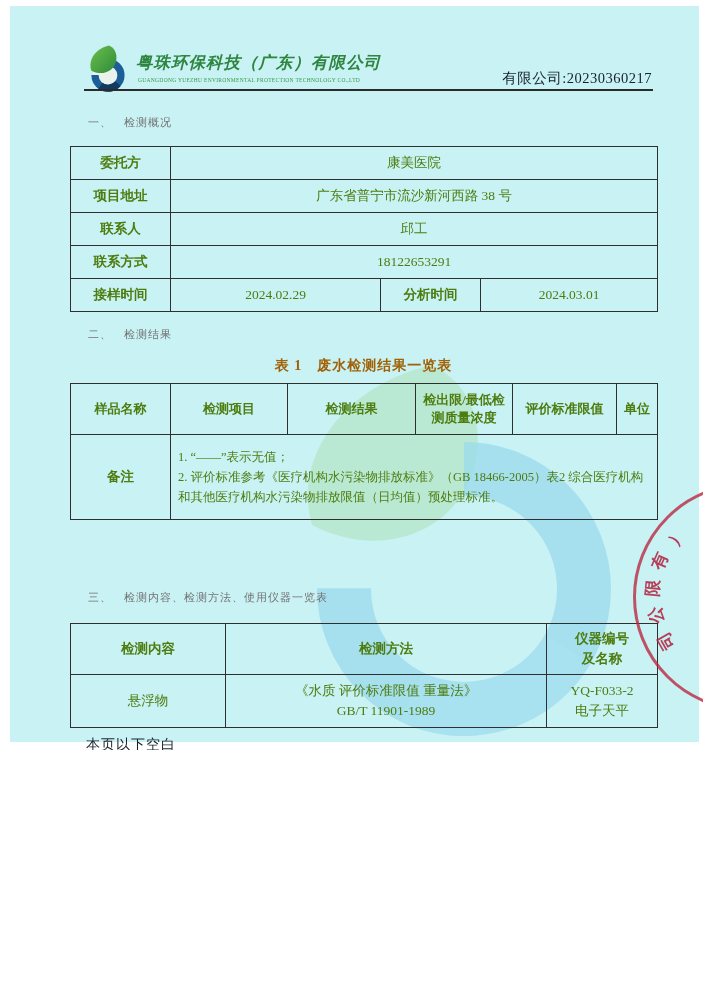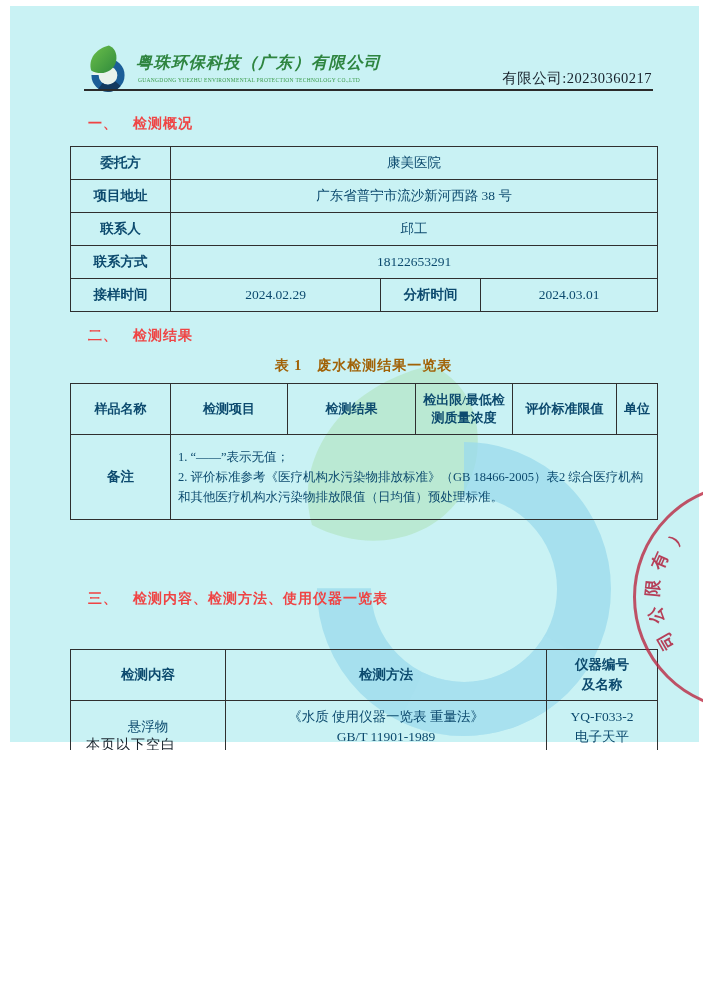--- a/index.html
+++ b/index.html
@@ -30,49 +30,49 @@
     position:absolute;left:84px;top:89px;width:569px;height:0;
     border-top:2px solid #2b2b2b;
   }
   .report-no{
     position:absolute;left:400px;top:69px;width:252px;
     text-align:right;font-size:14.5px;color:#17212b;letter-spacing:.5px;
   }
   
   .sec-title{
     position:absolute;left:88px;
-    font-size:14px;font-weight:700;color:#ef4444;letter-spacing:1px;
+    font-size:11px;font-weight:400;color:#737373;letter-spacing:1px;
   }
   #sec1-title{top:115px;}
   #sec2-title{top:327px;}
   #sec3-title{top:590px;}
   .tbl-caption{
     position:absolute;left:70px;top:357px;width:587px;
     text-align:center;font-size:14px;font-weight:700;color:#a16207;letter-spacing:1px;
   }
   
   table{border-collapse:collapse;table-layout:fixed;position:absolute;background:transparent;}
   td{
     border:1.6px solid #2f2f2f;
     text-align:center;vertical-align:middle;
-    font-size:13.5px;color:#0c4a6e;
+    font-size:13.5px;color:#4d7c0f;
     padding:2px 4px;line-height:1.35;
     overflow:hidden;
   }
   td.lbl{font-weight:700;}
   #tbl-overview{left:70px;top:146px;width:587px;}
   #tbl-overview td{height:28px;}
   #tbl-results{left:70px;top:383px;width:587px;}
   #tbl-results td.hd{font-weight:700;font-size:13px;height:46px;padding:2px 3px;}
   #tbl-results td.dt{height:58px;}
   #tbl-results td.rm{height:74px;}
   #tbl-results td.notes{
     text-align:left;font-size:12.5px;line-height:1.6;padding:5px 7px;vertical-align:middle;
   }
-  #tbl-method{left:70px;top:649px;width:587px;padding-left:24px;}
+  #tbl-method{left:70px;top:623px;width:587px;padding-left:24px;}
   #tbl-method td.hd{font-weight:700;height:46px;}
   #tbl-method td.dt{height:48px;}
   .two-line div{line-height:1.5;}
   
   .blank-note{
     position:absolute;left:86px;top:736px;
     font-size:14px;color:#17212b;letter-spacing:1px;
   }
   .page-footer{
     position:absolute;left:0;top:944px;width:703px;
@@ -213,21 +213,21 @@
         <td class="hd">检测内容</td>
         <td class="hd">检测方法</td>
         <td class="hd two-line">
           <div>仪器编号</div>
           <div>及名称</div>
         </td>
       </tr>
       <tr>
         <td class="dt">悬浮物</td>
         <td class="dt two-line">
-          <div>《水质 使用仪器一览表 重量法》</div>
+          <div>《水质 评价标准限值 重量法》</div>
           <div>GB/T 11901-1989</div>
         </td>
         <td class="dt two-line">
           <div>YQ-F033-2</div>
           <div>电子天平</div>
         </td>
       </tr>
     </tbody>
       </table>
 

